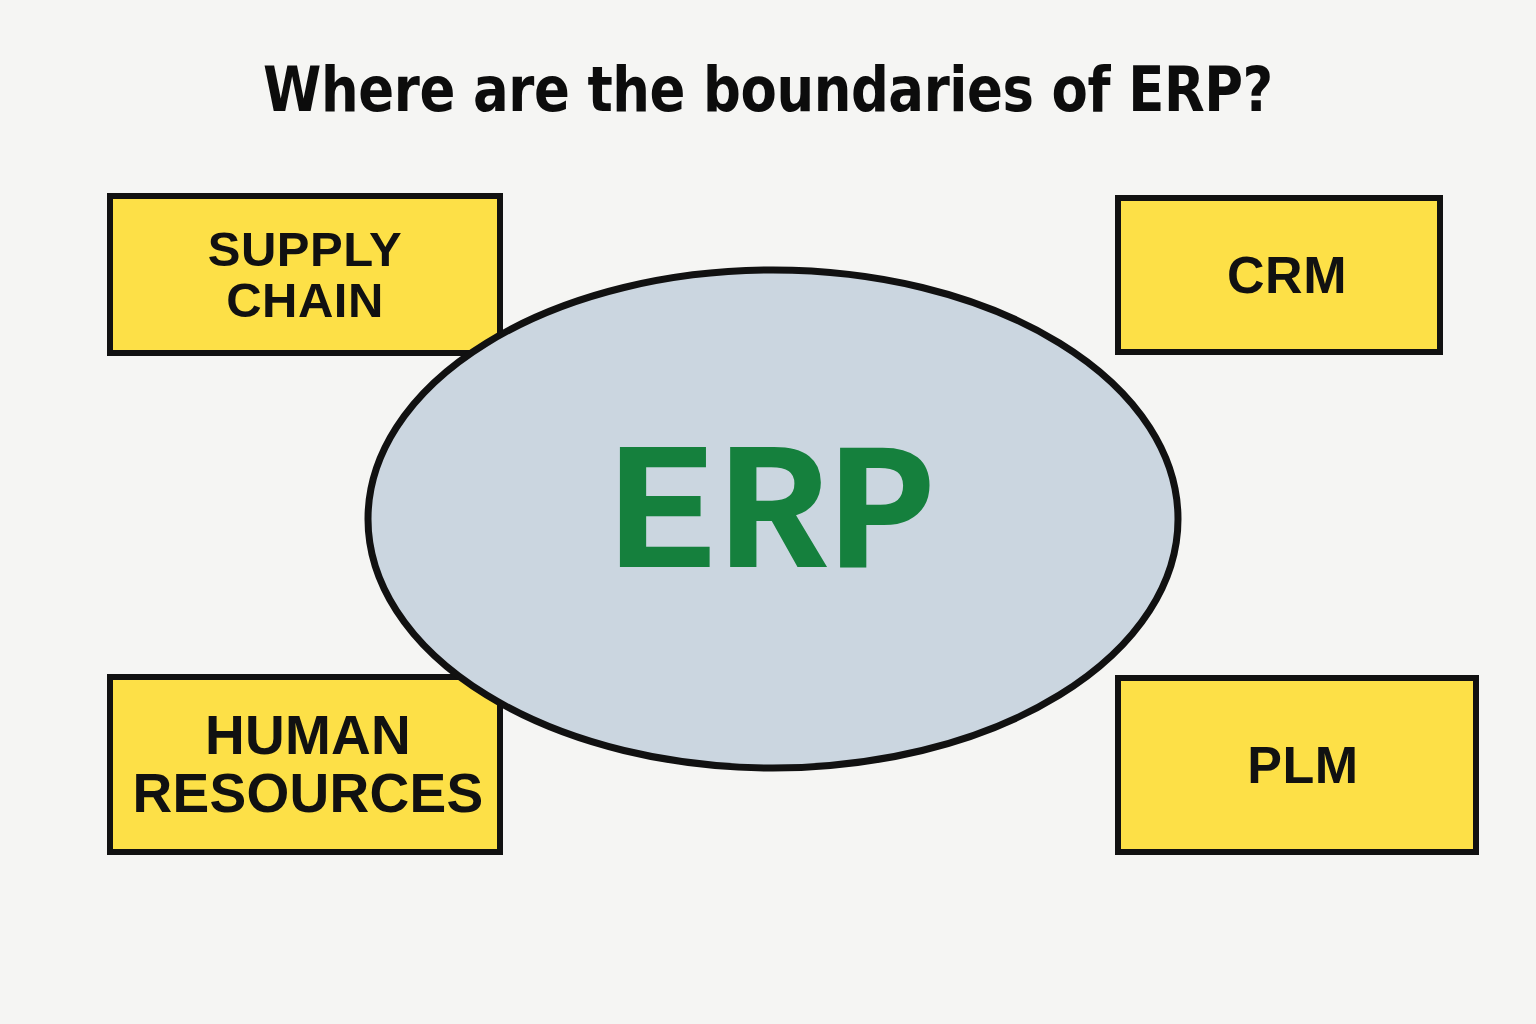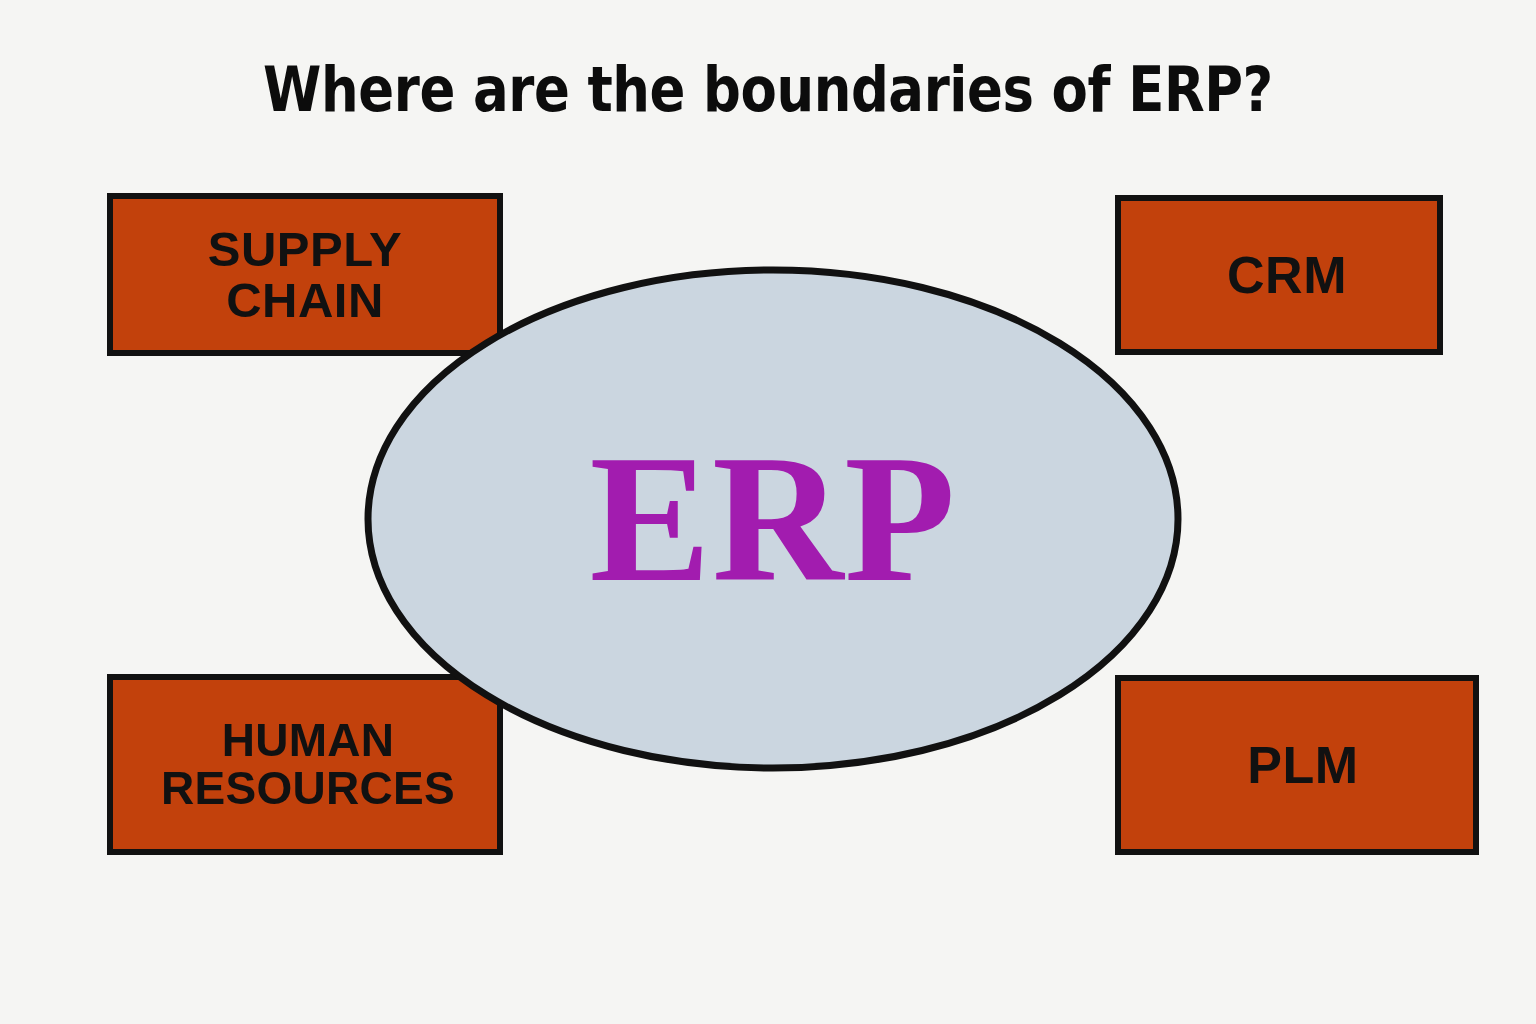--- a/index.html
+++ b/index.html
@@ -37,21 +37,21 @@
     transform: scaleX(0.84);
     transform-origin: 50% 50%;
     white-space: nowrap;
   }
 
   
   .box {
     position: absolute;
     box-sizing: border-box;
     border: 6px solid #111111;
-    background: #c2410c;
+    background: #fde047;
     display: flex;
     align-items: center;
     justify-content: center;
     z-index: 1;
   }
   .box-label {
     font-family: "Liberation Sans", sans-serif;
     font-weight: 700;
     color: #111111;
     text-align: center;
@@ -82,21 +82,21 @@
     transform: translateX(8px);
   }
 
   #box-human-resources {
     left: 107px;
     top: 674px;
     width: 396px;
     height: 181px;
   }
   #box-human-resources .box-label {
-    font-size: 46px;
+    font-size: 55px;
     letter-spacing: 0.3px;
     transform: translateX(3px);
   }
 
   #box-plm {
     left: 1115px;
     top: 675px;
     width: 364px;
     height: 180px;
   }
@@ -122,26 +122,26 @@
   }
   .erp-label {
     position: absolute;
     left: 0;
     top: 0;
     width: 824px;
     height: 514px;
     display: flex;
     align-items: center;
     justify-content: center;
-    font-family: Liberation Serif, serif;
+    font-family: Liberation Mono, monospace;
     font-weight: 700;
     font-size: 182px;
     line-height: 182px;
     letter-spacing: 1px;
-    color: #a21caf;
+    color: #15803d;
     pointer-events: none;
   }
 </style>
 </head>
 <body style="background: rgb(245, 245, 243);">
 
 <div id="canvas" style="background: rgb(245, 245, 243); padding-left: 36px;">
 
   <div class="title">Where are the boundaries of ERP?</div>
 

